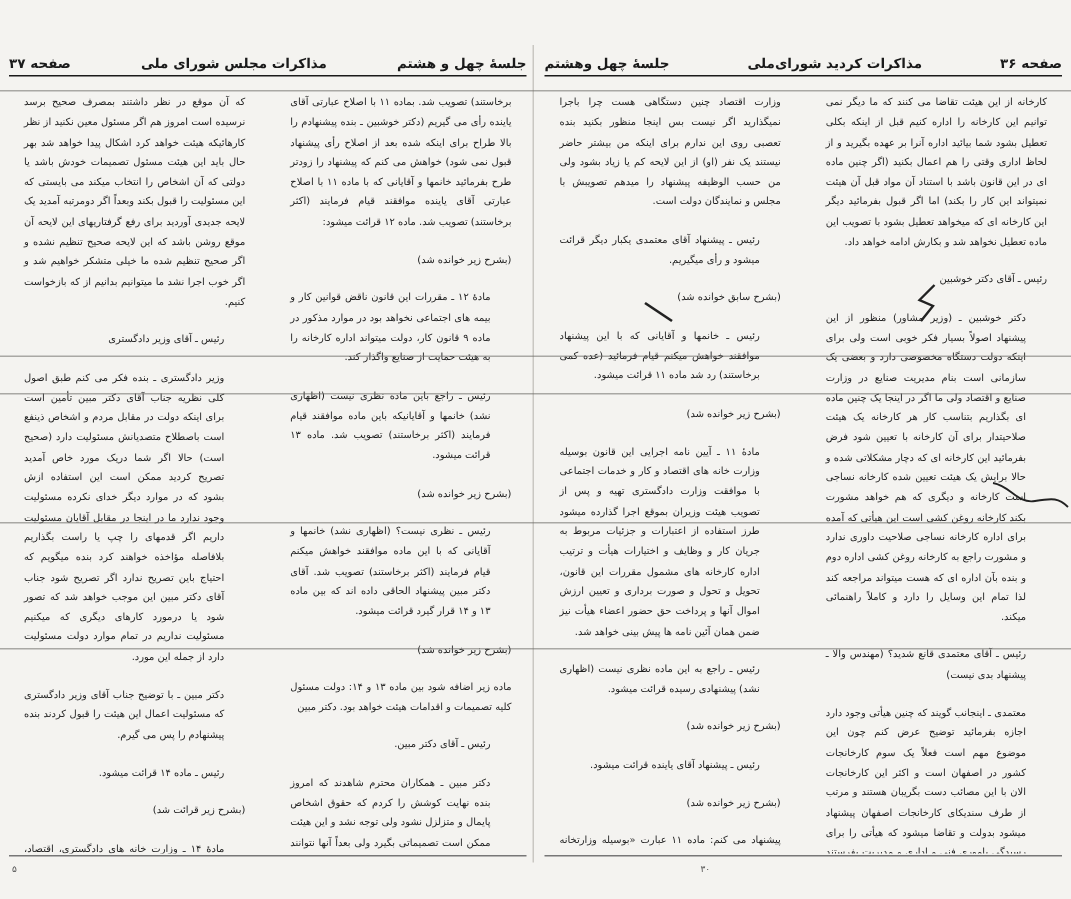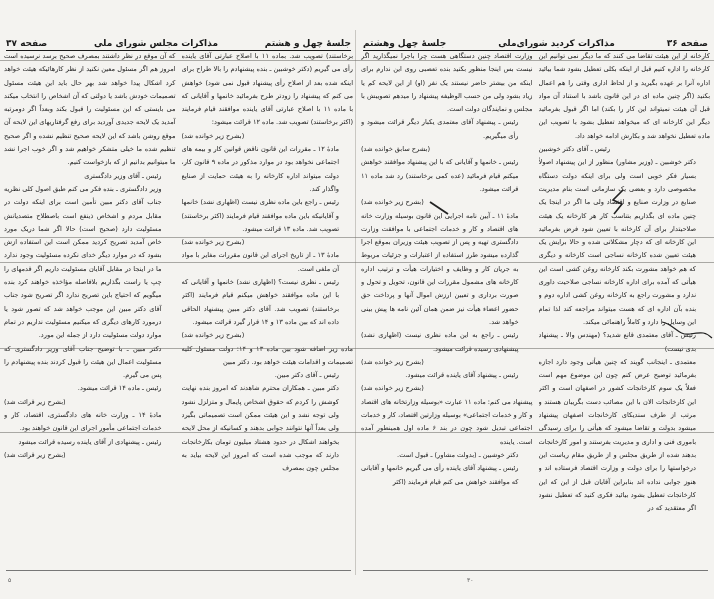--- a/index.html
+++ b/index.html
@@ -26,23 +26,23 @@
 
   .columns {
     position:absolute; top:50px; left:4px; right:4px; bottom:30px;
     display:flex; flex-direction:row-reverse; gap:6px;
   }
   .col {
     flex:1; direction:rtl; text-align:justify;
     font-size:6.6px; line-height:13.3px; overflow:hidden;
     color:#222;
   }
-  .col p { margin:0; }
+  .col p { margin:12px; }
   .col .speaker { font-weight:normal; }
-  .col .center { text-align:left; }
+  .col .center { text-align:right; }
   .col .indent { padding-right:14px; }
 
   .footer-rule { position:absolute; bottom:28px; left:6px; right:6px; border-top:1px solid #777; }
   .folio { position:absolute; bottom:16px; font-size:6px; color:#555; }
   .page-left .folio { left:8px; }
   .page-right .folio { left:110px; }
 
   .scan-line { position:absolute; left:0; right:0; height:1px; background:#6c6a66; opacity:.55; }
   .pen-mark { position:absolute; }
 </style>
@@ -57,21 +57,20 @@
       <span>مذاکرات مجلس شورای ملی</span>
       <span>صفحه ۳۷</span>
     </div>
     <div class="columns">
       <div class="col">
           <p>برخاستند) تصویب شد. بماده ۱۱ با اصلاح عبارتی آقای یاینده رأی می گیریم (دکتر خوشبین ـ بنده پیشنهادم را بالا طراح برای اینکه شده بعد از اصلاح رأی پیشنهاد قبول نمی شود) خواهش می کنم که پیشنهاد را زودتر طرح بفرمائید خانمها و آقایانی که با ماده ۱۱ با اصلاح عبارتی آقای یاینده موافقند قیام فرمایند (اکثر برخاستند) تصویب شد. ماده ۱۲ قرائت میشود:</p>
           <p class="center">(بشرح زیر خوانده شد)</p>
           <p class="indent"><span class="speaker">مادهٔ ۱۲</span> <span>ـ مقررات این قانون ناقض قوانین کار و بیمه های اجتماعی نخواهد بود در موارد مذکور در ماده ۹ قانون کار، دولت میتواند اداره کارخانه را به هیئت حمایت از صنایع واگذار کند.</span></p>
           <p class="indent"><span class="speaker">رئیس</span> <span>ـ راجع باین ماده نظری نیست (اظهاری نشد) خانمها و آقایانیکه باین ماده موافقند قیام فرمایند (اکثر برخاستند) تصویب شد. ماده ۱۳ قرائت میشود.</span></p>
           <p class="center">(بشرح زیر خوانده شد)</p>
-          <p class="indent"><span class="speaker">مادهٔ ۱۳</span> <span>ـ از تاریخ اجرای این قانون مقررات مغایر با مواد آن ملغی است.</span></p>
           <p class="indent"><span class="speaker">رئیس</span> <span>ـ نظری نیست؟ (اظهاری نشد) خانمها و آقایانی که با این ماده موافقند خواهش میکنم قیام فرمایند (اکثر برخاستند) تصویب شد. آقای دکتر مبین پیشنهاد الحاقی داده اند که بین ماده ۱۳ و ۱۴ قرار گیرد قرائت میشود.</span></p>
           <p class="center">(بشرح زیر خوانده شد)</p>
           <p>ماده زیر اضافه شود بین ماده ۱۳ و ۱۴: دولت مسئول کلیه تصمیمات و اقدامات هیئت خواهد بود. دکتر مبین</p>
           <p class="indent"><span class="speaker">رئیس</span> <span>ـ آقای دکتر مبین.</span></p>
           <p class="indent"><span class="speaker">دکتر مبین</span> <span>ـ همکاران محترم شاهدند که امروز بنده نهایت کوشش را کردم که حقوق اشخاص پایمال و متزلزل نشود ولی توجه نشد و این هیئت ممکن است تصمیماتی بگیرد ولی بعداً آنها نتوانند جوابی بدهند و کسانیکه از محل لایحه بخواهند اشکال در حدود هشتاد میلیون تومان بکارخانجات دارند که موجب شده است که امروز این لایحه بیاید به مجلس چون بمصرف</span></p>
         </div>
       <div class="col">
           <p>که آن موقع در نظر داشتند بمصرف صحیح برسد نرسیده است امروز هم اگر مسئول معین نکنید از نظر کارهائیکه هیئت خواهد کرد اشکال پیدا خواهد شد بهر حال باید این هیئت مسئول تصمیمات خودش باشد یا دولتی که آن اشخاص را انتخاب میکند می بایستی که این مسئولیت را قبول بکند وبعداً اگر دومرتبه آمدید یک لایحه جدیدی آوردید برای رفع گرفتاریهای این لایحه آن موقع روشن باشد که این لایحه صحیح تنظیم نشده و اگر صحیح تنظیم شده ما خیلی متشکر خواهیم شد و اگر خوب اجرا نشد ما میتوانیم بدانیم از که بازخواست کنیم.</p>
           <p class="indent"><span class="speaker">رئیس</span> <span>ـ آقای وزیر دادگستری</span></p>
           <p class="indent"><span class="speaker">وزیر دادگستری</span> <span>ـ بنده فکر می کنم طبق اصول کلی نظریه جناب آقای دکتر مبین تأمین است برای اینکه دولت در مقابل مردم و اشخاص ذینفع است باصطلاح متصدیانش مسئولیت دارد (صحیح است) حالا اگر شما دریک مورد خاص آمدید تصریح کردید ممکن است این استفاده ازش بشود که در موارد دیگر خدای نکرده مسئولیت وجود ندارد ما در اینجا در مقابل آقایان مسئولیت داریم اگر قدمهای را چپ یا راست بگذاریم بلافاصله مؤاخذه خواهند کرد بنده میگویم که احتیاج باین تصریح ندارد اگر تصریح شود جناب آقای دکتر مبین این موجب خواهد شد که تصور شود یا درمورد کارهای دیگری که میکنیم مسئولیت نداریم در تمام موارد دولت مسئولیت دارد از جمله این مورد.</span></p>

